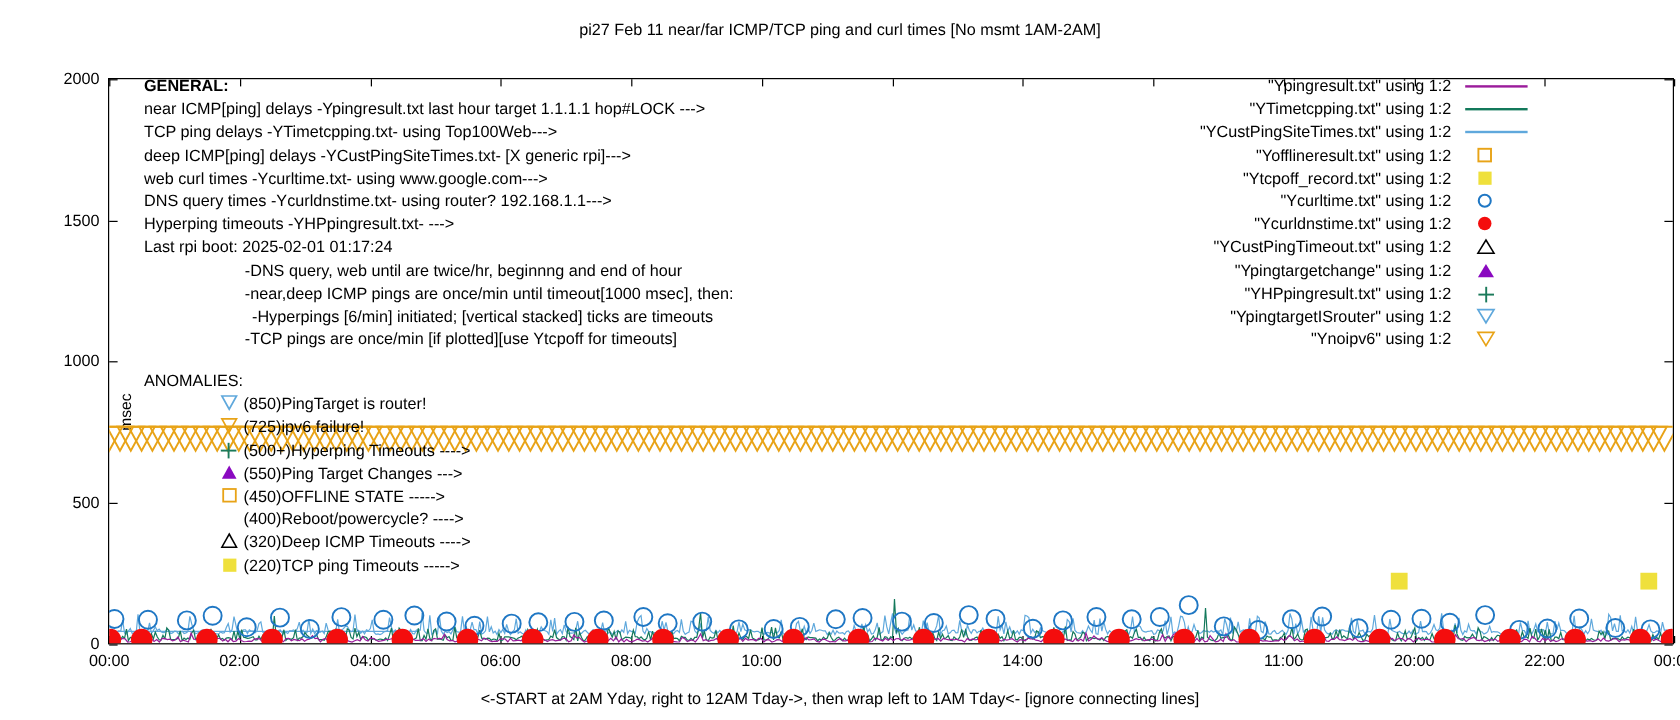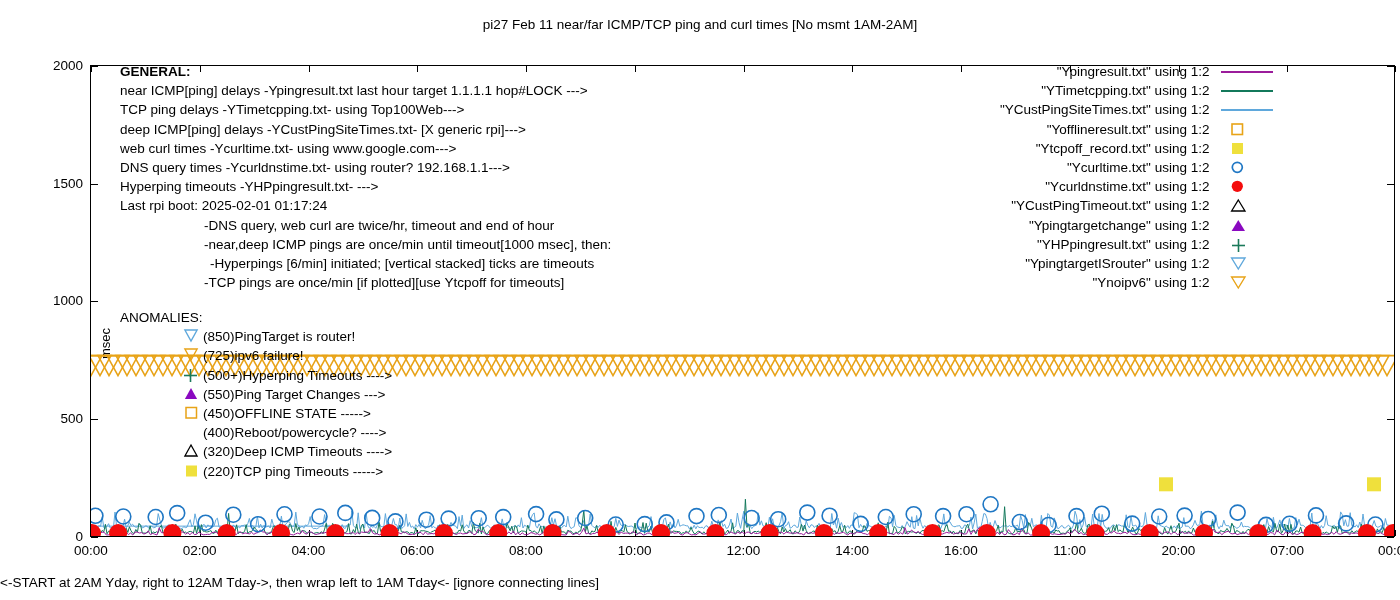--- a/index.html
+++ b/index.html
@@ -37,21 +37,21 @@
 
   
   .xtick{position:absolute;bottom:0;width:1px;height:6px;background:#000;}
   .xtick-t{position:absolute;top:0;width:1px;height:6px;background:#000;}
   .xtick-lab{
     position:absolute;top:477px;width:70px;margin-left:-35px;text-align:center;
     font-size:13.5px;white-space:nowrap;
   }
 
   .xcaption{
-    position:absolute;left:0;top:575px;width:1400px;
+    position:absolute;left:0;top:575px;width:1400px;text-align:center;
     font-size:13.5px;
   }
 
   
   .general-block{position:absolute;left:120px;top:62px;font-size:13.5px;line-height:19.2px;white-space:nowrap;}
   .general-block .hdr{font-weight:bold;}
   .gen-indent{padding-left:84px;}
   .gen-indent2{padding-left:90px;}
 
   .anom-block{position:absolute;left:120px;top:308px;font-size:13.5px;line-height:19.2px;white-space:nowrap;}
@@ -127,21 +127,21 @@
     <div class="xtick-lab" style="left:108.7px">02:00</div>
     <div class="xtick-lab" style="left:217.5px">04:00</div>
     <div class="xtick-lab" style="left:326.2px">06:00</div>
     <div class="xtick-lab" style="left:435px">08:00</div>
     <div class="xtick-lab" style="left:543.7px">10:00</div>
     <div class="xtick-lab" style="left:652.5px">12:00</div>
     <div class="xtick-lab" style="left:761.2px">14:00</div>
     <div class="xtick-lab" style="left:870px">16:00</div>
     <div class="xtick-lab" style="left:978.7px">11:00</div>
     <div class="xtick-lab" style="left:1087.5px">20:00</div>
-    <div class="xtick-lab" style="left:1196.2px">07:00</div>
+    <div class="xtick-lab" style="left:1196.2px">22:00</div>
     <div class="xtick-lab" style="left:1304px">00:00</div>
 
     <div class="plot-inner">
       <svg id="traces" width="1303" height="470" viewBox="0 0 1303 470">
           <path d="M0.0,460.9 L1.6,460.9 L3.2,461.6 L4.8,459.6 L6.4,460.7 L8.0,459.8 L9.6,460.2 L11.2,450.7 L12.8,461.6 L14.4,462.3 L16.0,460.0 L17.6,457.7 L19.2,462.0 L20.8,461.4 L22.4,462.0 L24.0,446.0 L25.6,460.5 L27.2,458.8 L28.8,459.8 L30.4,460.4 L32.0,460.5 L33.6,453.1 L35.2,461.8 L36.8,459.5 L38.4,456.3 L40.0,459.6 L41.6,458.2 L43.2,460.4 L44.8,461.2 L46.4,461.0 L48.0,458.3 L49.6,458.9 L51.2,461.9 L52.8,461.4 L54.4,460.0 L56.0,460.1 L57.6,462.1 L59.2,460.9 L60.8,460.0 L62.4,461.9 L64.0,461.4 L65.6,460.4 L67.2,447.6 L68.8,454.0 L70.4,459.3 L72.0,462.2 L73.6,461.5 L75.2,460.8 L76.8,459.2 L78.4,458.9 L80.0,462.8 L81.6,459.2 L83.2,460.0 L84.8,461.1 L86.4,461.0 L88.0,462.1 L89.6,462.3 L91.2,462.5 L92.8,460.6 L94.4,461.6 L96.0,461.2 L97.6,457.0 L99.2,453.7 L100.8,460.7 L102.4,458.7 L104.0,447.8 L105.6,454.9 L107.2,462.3 L108.8,462.8 L110.4,460.7 L112.0,458.8 L113.6,458.8 L115.2,462.0 L116.8,458.9 L118.4,460.0 L120.0,460.0 L121.6,461.2 L123.2,459.8 L124.8,453.7 L126.4,452.2 L128.0,460.8 L129.6,462.1 L131.2,460.1 L132.8,460.9 L134.4,459.5 L136.0,460.3 L137.6,462.6 L139.2,461.9 L140.8,461.4 L142.4,458.9 L144.0,461.2 L145.6,462.3 L147.2,460.8 L148.8,461.9 L150.4,459.5 L152.0,459.7 L153.6,458.9 L155.2,460.8 L156.8,457.6 L158.4,452.4 L160.0,461.0 L161.6,459.2 L163.2,461.9 L164.8,461.2 L166.4,450.0 L168.0,461.9 L169.6,458.2 L171.2,462.1 L172.8,459.5 L174.4,460.8 L176.0,460.8 L177.6,459.9 L179.2,462.0 L180.8,453.2 L182.4,459.0 L184.0,462.1 L185.6,462.2 L187.2,461.6 L188.8,460.1 L190.4,450.1 L192.0,461.8 L193.6,459.1 L195.2,457.9 L196.8,455.9 L198.4,455.8 L200.0,458.8 L201.6,460.5 L203.2,459.6 L204.8,446.1 L206.4,458.8 L208.0,459.5 L209.6,461.7 L211.2,460.0 L212.8,462.2 L214.4,458.9 L216.0,459.7 L217.6,457.8 L219.2,450.6 L220.8,461.0 L222.4,462.7 L224.0,462.3 L225.6,462.8 L227.2,462.1 L228.8,460.7 L230.4,460.2 L232.0,459.4 L233.6,448.6 L235.2,456.6 L236.8,461.1 L238.4,458.9 L240.0,460.5 L241.6,462.8 L243.2,460.1 L244.8,460.9 L246.4,459.1 L248.0,459.6 L249.6,461.5 L251.2,458.6 L252.8,462.1 L254.4,462.3 L256.0,459.0 L257.6,458.9 L259.2,459.0 L260.8,444.8 L262.4,459.5 L264.0,461.5 L265.6,461.8 L267.2,446.8 L268.8,462.8 L270.4,461.3 L272.0,459.0 L273.6,462.0 L275.2,447.3 L276.8,459.8 L278.4,462.4 L280.0,460.0 L281.6,461.2 L283.2,460.4 L284.8,462.3 L286.4,458.9 L288.0,456.2 L289.6,460.4 L291.2,460.7 L292.8,460.6 L294.4,447.6 L296.0,459.6 L297.6,456.6 L299.2,461.6 L300.8,459.1 L302.4,452.5 L304.0,458.7 L305.6,458.7 L307.2,462.5 L308.8,452.0 L310.4,462.4 L312.0,461.5 L313.6,459.7 L315.2,447.9 L316.8,460.5 L318.4,456.4 L320.0,461.4 L321.6,460.0 L323.2,462.8 L324.8,458.6 L326.4,461.2 L328.0,458.5 L329.6,461.9 L331.2,454.3 L332.8,459.8 L334.4,462.9 L336.0,460.6 L337.6,459.0 L339.2,449.6 L340.8,461.8 L342.4,460.5 L344.0,461.7 L345.6,462.6 L347.2,459.0 L348.8,462.2 L350.4,458.9 L352.0,457.9 L353.6,460.9 L355.2,462.0 L356.8,461.5 L358.4,460.4 L360.0,456.4 L361.6,459.1 L363.2,459.6 L364.8,460.2 L366.4,462.6 L368.0,450.6 L369.6,460.2 L371.2,449.1 L372.8,462.5 L374.4,460.1 L376.0,458.8 L377.6,462.0 L379.2,454.7 L380.8,460.3 L382.4,462.0 L384.0,461.6 L385.6,461.6 L387.2,461.3 L388.8,458.8 L390.4,451.7 L392.0,461.8 L393.6,461.8 L395.2,460.1 L396.8,459.2 L398.4,460.9 L400.0,462.5 L401.6,460.6 L403.2,458.8 L404.8,460.6 L406.4,459.0 L408.0,462.6 L409.6,460.5 L411.2,452.9 L412.8,461.0 L414.4,459.2 L416.0,461.6 L417.6,460.5 L419.2,462.7 L420.8,461.8 L422.4,460.6 L424.0,459.3 L425.6,461.7 L427.2,458.9 L428.8,461.0 L430.4,451.7 L432.0,462.0 L433.6,459.2 L435.2,460.3 L436.8,460.0 L438.4,461.7 L440.0,452.3 L441.6,448.6 L443.2,446.9 L444.8,459.9 L446.4,462.1 L448.0,457.8 L449.6,460.4 L451.2,460.4 L452.8,461.7 L454.4,461.1 L456.0,461.5 L457.6,462.8 L459.2,460.5 L460.8,451.7 L462.4,459.0 L464.0,452.7 L465.6,460.1 L467.2,462.6 L468.8,460.9 L470.4,462.1 L472.0,460.0 L473.6,459.4 L475.2,461.0 L476.8,450.2 L478.4,459.8 L480.0,462.6 L481.6,461.5 L483.2,460.7 L484.8,451.8 L486.4,452.2 L488.0,459.7 L489.6,461.5 L491.2,459.3 L492.8,454.5 L494.4,462.0 L496.0,459.3 L497.6,459.5 L499.2,448.0 L500.8,459.3 L502.4,460.9 L504.0,461.8 L505.6,459.3 L507.2,461.4 L508.8,459.3 L510.4,461.2 L512.0,462.6 L513.6,460.3 L515.2,460.7 L516.8,459.4 L518.4,462.8 L520.0,460.5 L521.6,461.5 L523.2,460.6 L524.8,452.2 L526.4,460.4 L528.0,454.1 L529.6,458.8 L531.2,459.6 L532.8,458.9 L534.4,458.7 L536.0,460.1 L537.6,460.5 L539.2,460.2 L540.8,460.1 L542.4,461.3 L544.0,460.9 L545.6,462.7 L547.2,461.4 L548.8,461.0 L550.4,461.6 L552.0,460.9 L553.6,462.1 L555.2,460.9 L556.8,461.3 L558.4,459.4 L560.0,450.6 L561.6,462.1 L563.2,462.5 L564.8,462.5 L566.4,460.2 L568.0,458.7 L569.6,462.2 L571.2,461.8 L572.8,453.7 L574.4,451.8 L576.0,460.1 L577.6,460.7 L579.2,455.9 L580.8,461.4 L582.4,457.4 L584.0,461.9 L585.6,459.2 L587.2,453.3 L588.8,460.2 L590.4,459.5 L592.0,458.8 L593.6,459.2 L595.2,459.8 L596.8,459.8 L598.4,462.9 L600.0,460.6 L601.6,462.5 L603.2,459.2 L604.8,462.8 L606.4,459.9 L608.0,461.4 L609.6,461.6 L611.2,461.2 L612.8,462.6 L614.4,460.2 L616.0,459.7 L617.6,462.0 L619.2,462.3 L620.8,455.2 L622.4,460.0 L624.0,461.0 L625.6,462.4 L627.2,453.9 L628.8,459.5 L630.4,454.6 L632.0,460.5 L633.6,458.2 L635.2,462.4 L636.8,462.0 L638.4,458.9 L640.0,453.0 L641.6,462.7 L643.2,461.5 L644.8,460.3 L646.4,447.0 L648.0,456.4 L649.6,462.3 L651.2,453.3 L652.8,445.2 L654.4,457.4 L656.0,461.9 L657.6,459.2 L659.2,460.1 L660.8,462.6 L662.4,460.5 L664.0,459.6 L665.6,459.1 L667.2,446.8 L668.8,459.1 L670.4,454.8 L672.0,459.8 L673.6,460.1 L675.2,462.5 L676.8,462.2 L678.4,451.2 L680.0,459.3 L681.6,452.8 L683.2,460.7 L684.8,460.1 L686.4,460.9 L688.0,459.6 L689.6,455.6 L691.2,446.7 L692.8,462.9 L694.4,459.6 L696.0,459.0 L697.6,455.7 L699.2,462.2 L700.8,461.4 L702.4,459.4 L704.0,459.1 L705.6,461.4 L707.2,461.2 L708.8,451.0 L710.4,459.7 L712.0,459.9 L713.6,462.8 L715.2,454.9 L716.8,459.4 L718.4,461.8 L720.0,458.8 L721.6,459.0 L723.2,461.4 L724.8,460.1 L726.4,460.1 L728.0,457.4 L729.6,460.6 L731.2,462.7 L732.8,461.2 L734.4,461.7 L736.0,461.3 L737.6,459.5 L739.2,462.5 L740.8,447.5 L742.4,459.0 L744.0,455.0 L745.6,462.2 L747.2,452.2 L748.8,460.1 L750.4,456.5 L752.0,461.3 L753.6,459.6 L755.2,461.7 L756.8,459.6 L758.4,462.4 L760.0,458.9 L761.6,459.6 L763.2,446.7 L764.8,447.3 L766.4,448.6 L768.0,461.7 L769.6,458.4 L771.2,461.0 L772.8,460.0 L774.4,462.7 L776.0,457.4 L777.6,459.4 L779.2,460.2 L780.8,460.9 L782.4,462.6 L784.0,461.7 L785.6,460.6 L787.2,459.6 L788.8,459.0 L790.4,459.3 L792.0,459.6 L793.6,461.7 L795.2,459.9 L796.8,461.7 L798.4,450.3 L800.0,451.9 L801.6,460.7 L803.2,449.3 L804.8,459.3 L806.4,461.1 L808.0,461.4 L809.6,461.7 L811.2,459.5 L812.8,462.3 L814.4,460.3 L816.0,455.7 L817.6,459.0 L819.2,461.2 L820.8,450.7 L822.4,462.1 L824.0,462.6 L825.6,449.5 L827.2,459.9 L828.8,452.0 L830.4,458.5 L832.0,462.2 L833.6,459.6 L835.2,461.0 L836.8,462.5 L838.4,460.8 L840.0,462.6 L841.6,462.4 L843.2,460.9 L844.8,460.3 L846.4,461.8 L848.0,460.1 L849.6,462.8 L851.2,458.7 L852.8,447.9 L854.4,460.8 L856.0,457.2 L857.6,455.5 L859.2,456.1 L860.8,459.4 L862.4,460.4 L864.0,460.8 L865.6,460.1 L867.2,459.9 L868.8,459.6 L870.4,462.6 L872.0,462.1 L873.6,458.9 L875.2,459.5 L876.8,461.7 L878.4,459.4 L880.0,451.1 L881.6,462.9 L883.2,456.8 L884.8,448.1 L886.4,462.3 L888.0,460.6 L889.6,462.1 L891.2,455.6 L892.8,447.6 L894.4,448.0 L896.0,452.6 L897.6,462.6 L899.2,456.4 L900.8,462.4 L902.4,460.2 L904.0,454.5 L905.6,459.4 L907.2,459.4 L908.8,461.9 L910.4,461.1 L912.0,459.4 L913.6,460.1 L915.2,459.7 L916.8,460.9 L918.4,459.5 L920.0,460.7 L921.6,460.1 L923.2,459.7 L924.8,460.2 L926.4,459.0 L928.0,462.8 L929.6,449.6 L931.2,454.6 L932.8,462.1 L934.4,448.6 L936.0,461.9 L937.6,456.9 L939.2,460.3 L940.8,452.3 L942.4,460.8 L944.0,459.4 L945.6,458.8 L947.2,462.1 L948.8,462.8 L950.4,449.3 L952.0,461.0 L953.6,459.6 L955.2,461.0 L956.8,447.5 L958.4,449.1 L960.0,460.1 L961.6,461.3 L963.2,451.9 L964.8,456.5 L966.4,462.3 L968.0,462.4 L969.6,460.3 L971.2,459.5 L972.8,462.0 L974.4,461.9 L976.0,460.4 L977.6,459.2 L979.2,461.1 L980.8,462.6 L982.4,459.3 L984.0,445.2 L985.6,450.0 L987.2,462.4 L988.8,453.6 L990.4,462.4 L992.0,459.1 L993.6,451.0 L995.2,460.7 L996.8,459.3 L998.4,461.6 L1000.0,462.5 L1001.6,448.0 L1003.2,459.3 L1004.8,460.0 L1006.4,459.8 L1008.0,447.5 L1009.6,461.2 L1011.2,448.4 L1012.8,458.8 L1014.4,461.3 L1016.0,462.4 L1017.6,461.4 L1019.2,462.5 L1020.8,459.8 L1022.4,458.9 L1024.0,459.7 L1025.6,461.3 L1027.2,458.8 L1028.8,459.1 L1030.4,460.0 L1032.0,460.0 L1033.6,461.1 L1035.2,448.8 L1036.8,460.2 L1038.4,461.9 L1040.0,450.3 L1041.6,459.9 L1043.2,459.8 L1044.8,459.1 L1046.4,462.2 L1048.0,460.5 L1049.6,460.1 L1051.2,460.7 L1052.8,458.2 L1054.4,446.5 L1056.0,458.8 L1057.6,459.4 L1059.2,460.2 L1060.8,460.8 L1062.4,460.0 L1064.0,460.8 L1065.6,462.1 L1067.2,449.8 L1068.8,459.3 L1070.4,460.0 L1072.0,460.7 L1073.6,461.3 L1075.2,460.1 L1076.8,461.4 L1078.4,462.1 L1080.0,461.9 L1081.6,462.1 L1083.2,459.9 L1084.8,462.1 L1086.4,459.2 L1088.0,462.5 L1089.6,462.0 L1091.2,461.0 L1092.8,451.6 L1094.4,460.3 L1096.0,460.1 L1097.6,460.3 L1099.2,462.7 L1100.8,461.6 L1102.4,458.8 L1104.0,454.4 L1105.6,458.9 L1107.2,459.6 L1108.8,457.6 L1110.4,445.1 L1112.0,459.2 L1113.6,462.2 L1115.2,461.0 L1116.8,461.2 L1118.4,459.1 L1120.0,459.8 L1121.6,453.4 L1123.2,461.5 L1124.8,448.8 L1126.4,459.3 L1128.0,462.8 L1129.6,459.8 L1131.2,460.8 L1132.8,454.2 L1134.4,459.1 L1136.0,459.8 L1137.6,459.5 L1139.2,462.4 L1140.8,458.1 L1142.4,460.4 L1144.0,460.5 L1145.6,462.4 L1147.2,461.6 L1148.8,460.4 L1150.4,456.0 L1152.0,461.0 L1153.6,460.3 L1155.2,460.6 L1156.8,460.5 L1158.4,461.3 L1160.0,462.7 L1161.6,461.7 L1163.2,459.5 L1164.8,462.4 L1166.4,460.1 L1168.0,461.2 L1169.6,461.2 L1171.2,460.0 L1172.8,459.2 L1174.4,462.9 L1176.0,452.7 L1177.6,459.3 L1179.2,459.5 L1180.8,462.4 L1182.4,451.3 L1184.0,460.9 L1185.6,462.1 L1187.2,458.8 L1188.8,453.9 L1190.4,460.3 L1192.0,458.6 L1193.6,459.1 L1195.2,458.8 L1196.8,462.3 L1198.4,452.5 L1200.0,461.4 L1201.6,462.4 L1203.2,461.9 L1204.8,451.6 L1206.4,458.8 L1208.0,453.2 L1209.6,459.3 L1211.2,459.2 L1212.8,459.7 L1214.4,461.6 L1216.0,461.7 L1217.6,460.3 L1219.2,459.6 L1220.8,447.1 L1222.4,462.5 L1224.0,462.0 L1225.6,456.6 L1227.2,458.8 L1228.8,462.6 L1230.4,459.6 L1232.0,462.1 L1233.6,459.4 L1235.2,449.7 L1236.8,459.1 L1238.4,459.7 L1240.0,460.2 L1241.6,460.7 L1243.2,459.2 L1244.8,462.7 L1246.4,460.1 L1248.0,462.8 L1249.6,445.9 L1251.2,448.5 L1252.8,459.8 L1254.4,453.7 L1256.0,460.2 L1257.6,460.1 L1259.2,446.7 L1260.8,459.6 L1262.4,459.2 L1264.0,461.1 L1265.6,458.8 L1267.2,461.6 L1268.8,456.0 L1270.4,461.4 L1272.0,448.0 L1273.6,459.8 L1275.2,459.0 L1276.8,460.8 L1278.4,459.3 L1280.0,461.7 L1281.6,459.1 L1283.2,454.5 L1284.8,460.0 L1286.4,461.1 L1288.0,461.0 L1289.6,459.8 L1291.2,460.1 L1292.8,461.9 L1294.4,452.5 L1296.0,459.2 L1297.6,459.0 L1299.2,462.7 L1300.8,461.5 L1302.4,459.8 " fill="none" stroke="#5FA8DC" stroke-width="1"></path>
           <line x1="2" y1="460.13" x2="258" y2="460.13" stroke="#5FA8DC" stroke-width="1"></line>
           <path d="M0.0,465.2 L1.6,465.4 L3.2,463.6 L4.8,466.6 L6.4,465.5 L8.0,467.1 L9.6,466.7 L11.2,464.4 L12.8,465.8 L14.4,458.3 L16.0,467.8 L17.6,465.2 L19.2,465.4 L20.8,465.1 L22.4,466.9 L24.0,465.6 L25.6,467.6 L27.2,462.3 L28.8,468.0 L30.4,459.9 L32.0,465.5 L33.6,465.6 L35.2,462.2 L36.8,466.5 L38.4,460.8 L40.0,464.7 L41.6,467.1 L43.2,467.4 L44.8,463.5 L46.4,466.2 L48.0,457.3 L49.6,459.3 L51.2,466.7 L52.8,467.1 L54.4,467.1 L56.0,466.6 L57.6,465.8 L59.2,459.8 L60.8,467.9 L62.4,465.8 L64.0,466.9 L65.6,465.7 L67.2,466.8 L68.8,461.4 L70.4,459.4 L72.0,467.0 L73.6,465.3 L75.2,465.0 L76.8,464.9 L78.4,466.6 L80.0,466.2 L81.6,465.8 L83.2,464.6 L84.8,458.1 L86.4,465.8 L88.0,462.2 L89.6,465.8 L91.2,463.1 L92.8,466.8 L94.4,466.0 L96.0,467.4 L97.6,465.7 L99.2,465.4 L100.8,465.7 L102.4,467.1 L104.0,459.9 L105.6,467.4 L107.2,459.7 L108.8,466.2 L110.4,458.6 L112.0,465.1 L113.6,465.4 L115.2,466.0 L116.8,465.8 L118.4,465.3 L120.0,464.6 L121.6,467.3 L123.2,467.3 L124.8,464.2 L126.4,466.7 L128.0,463.4 L129.6,465.2 L131.2,465.1 L132.8,467.7 L134.4,466.1 L136.0,465.5 L137.6,447.4 L139.2,465.3 L140.8,460.2 L142.4,465.4 L144.0,465.0 L145.6,458.8 L147.2,467.6 L148.8,466.3 L150.4,466.4 L152.0,466.7 L153.6,465.4 L155.2,458.6 L156.8,467.6 L158.4,465.7 L160.0,465.7 L161.6,464.5 L163.2,461.2 L164.8,463.4 L166.4,464.7 L168.0,465.9 L169.6,465.2 L171.2,464.4 L172.8,462.6 L174.4,467.0 L176.0,467.0 L177.6,467.1 L179.2,467.5 L180.8,464.7 L182.4,460.4 L184.0,459.9 L185.6,467.8 L187.2,467.7 L188.8,457.9 L190.4,466.3 L192.0,466.9 L193.6,466.2 L195.2,465.6 L196.8,466.8 L198.4,458.1 L200.0,459.3 L201.6,465.2 L203.2,466.5 L204.8,457.5 L206.4,464.6 L208.0,461.0 L209.6,467.1 L211.2,464.5 L212.8,464.7 L214.4,465.3 L216.0,467.6 L217.6,465.9 L219.2,466.7 L220.8,466.3 L222.4,467.4 L224.0,467.1 L225.6,466.5 L227.2,466.8 L228.8,467.3 L230.4,465.6 L232.0,467.8 L233.6,463.1 L235.2,457.4 L236.8,468.1 L238.4,465.9 L240.0,465.6 L241.6,457.4 L243.2,459.2 L244.8,467.7 L246.4,466.2 L248.0,467.4 L249.6,463.7 L251.2,467.6 L252.8,467.3 L254.4,466.5 L256.0,465.5 L257.6,457.6 L259.2,467.9 L260.8,467.8 L262.4,463.6 L264.0,466.7 L265.6,458.1 L267.2,466.0 L268.8,467.8 L270.4,459.4 L272.0,458.1 L273.6,466.5 L275.2,466.4 L276.8,466.9 L278.4,467.5 L280.0,463.3 L281.6,465.4 L283.2,464.5 L284.8,467.5 L286.4,467.7 L288.0,456.4 L289.6,465.4 L291.2,465.0 L292.8,466.1 L294.4,465.9 L296.0,466.1 L297.6,462.7 L299.2,459.1 L300.8,466.5 L302.4,465.4 L304.0,466.8 L305.6,464.5 L307.2,465.1 L308.8,459.2 L310.4,465.8 L312.0,466.0 L313.6,466.7 L315.2,465.7 L316.8,465.9 L318.4,467.5 L320.0,466.6 L321.6,466.7 L323.2,467.8 L324.8,461.7 L326.4,467.9 L328.0,467.4 L329.6,464.7 L331.2,464.8 L332.8,464.7 L334.4,465.1 L336.0,465.5 L337.6,466.0 L339.2,467.2 L340.8,465.7 L342.4,465.1 L344.0,464.1 L345.6,466.7 L347.2,464.8 L348.8,458.7 L350.4,462.2 L352.0,465.5 L353.6,465.2 L355.2,462.8 L356.8,458.4 L358.4,467.1 L360.0,465.5 L361.6,466.7 L363.2,467.7 L364.8,467.2 L366.4,466.9 L368.0,464.1 L369.6,465.2 L371.2,458.8 L372.8,465.3 L374.4,466.6 L376.0,467.3 L377.6,464.5 L379.2,464.6 L380.8,467.5 L382.4,456.4 L384.0,464.5 L385.6,465.5 L387.2,467.0 L388.8,457.3 L390.4,468.0 L392.0,461.0 L393.6,465.2 L395.2,468.0 L396.8,467.3 L398.4,464.6 L400.0,466.1 L401.6,462.1 L403.2,465.4 L404.8,466.2 L406.4,458.9 L408.0,466.2 L409.6,464.5 L411.2,466.1 L412.8,466.2 L414.4,466.0 L416.0,456.7 L417.6,461.6 L419.2,464.9 L420.8,460.2 L422.4,467.0 L424.0,459.8 L425.6,460.7 L427.2,467.2 L428.8,466.0 L430.4,464.9 L432.0,465.1 L433.6,465.3 L435.2,466.2 L436.8,459.1 L438.4,464.5 L440.0,464.6 L441.6,466.3 L443.2,464.7 L444.8,466.5 L446.4,467.3 L448.0,465.8 L449.6,460.3 L451.2,467.4 L452.8,459.9 L454.4,466.9 L456.0,465.3 L457.6,463.5 L459.2,467.9 L460.8,467.9 L462.4,459.1 L464.0,466.5 L465.6,464.8 L467.2,468.1 L468.8,460.0 L470.4,466.1 L472.0,465.8 L473.6,466.1 L475.2,468.1 L476.8,464.2 L478.4,465.1 L480.0,465.1 L481.6,467.2 L483.2,467.8 L484.8,465.9 L486.4,467.5 L488.0,465.1 L489.6,465.1 L491.2,458.0 L492.8,444.4 L494.4,465.7 L496.0,459.9 L497.6,467.0 L499.2,467.9 L500.8,464.9 L502.4,465.8 L504.0,465.4 L505.6,459.5 L507.2,466.4 L508.8,467.5 L510.4,466.7 L512.0,460.2 L513.6,465.2 L515.2,464.8 L516.8,467.5 L518.4,467.9 L520.0,455.3 L521.6,465.4 L523.2,467.3 L524.8,461.4 L526.4,465.6 L528.0,467.0 L529.6,464.5 L531.2,464.5 L532.8,466.2 L534.4,458.8 L536.0,465.6 L537.6,466.6 L539.2,467.5 L540.8,467.2 L542.4,466.5 L544.0,457.0 L545.6,467.1 L547.2,467.5 L548.8,466.6 L550.4,464.9 L552.0,456.5 L553.6,467.3 L555.2,457.2 L556.8,465.1 L558.4,465.6 L560.0,460.1 L561.6,467.2 L563.2,467.8 L564.8,467.8 L566.4,462.2 L568.0,465.1 L569.6,467.2 L571.2,467.9 L572.8,464.4 L574.4,467.4 L576.0,463.2 L577.6,458.0 L579.2,465.9 L580.8,467.1 L582.4,464.8 L584.0,465.4 L585.6,465.4 L587.2,465.6 L588.8,465.8 L590.4,468.0 L592.0,466.5 L593.6,467.3 L595.2,464.9 L596.8,466.5 L598.4,465.7 L600.0,461.4 L601.6,465.0 L603.2,467.6 L604.8,467.5 L606.4,465.6 L608.0,465.0 L609.6,466.9 L611.2,467.9 L612.8,465.8 L614.4,467.7 L616.0,467.4 L617.6,467.5 L619.2,467.8 L620.8,468.1 L622.4,467.9 L624.0,459.6 L625.6,466.8 L627.2,462.8 L628.8,455.9 L630.4,466.8 L632.0,462.7 L633.6,468.0 L635.2,466.5 L636.8,464.0 L638.4,467.4 L640.0,465.2 L641.6,456.8 L643.2,467.0 L644.8,467.3 L646.4,464.5 L648.0,465.0 L649.6,467.2 L651.2,464.6 L652.8,465.4 L654.4,433.2 L656.0,460.8 L657.6,457.8 L659.2,466.9 L660.8,467.9 L662.4,465.9 L664.0,465.3 L665.6,466.0 L667.2,465.1 L668.8,466.2 L670.4,465.2 L672.0,462.3 L673.6,463.1 L675.2,456.7 L676.8,465.6 L678.4,463.4 L680.0,467.6 L681.6,465.4 L683.2,462.7 L684.8,465.2 L686.4,461.6 L688.0,466.0 L689.6,467.7 L691.2,460.8 L692.8,466.0 L694.4,462.6 L696.0,466.3 L697.6,465.4 L699.2,463.7 L700.8,467.6 L702.4,467.9 L704.0,464.8 L705.6,466.3 L707.2,467.1 L708.8,464.9 L710.4,458.4 L712.0,465.1 L713.6,459.0 L715.2,464.6 L716.8,467.4 L718.4,467.6 L720.0,466.8 L721.6,465.4 L723.2,464.9 L724.8,467.9 L726.4,459.0 L728.0,465.0 L729.6,466.3 L731.2,458.9 L732.8,465.6 L734.4,467.3 L736.0,464.4 L737.6,464.9 L739.2,467.3 L740.8,462.6 L742.4,465.9 L744.0,464.6 L745.6,468.0 L747.2,465.1 L748.8,459.7 L750.4,465.9 L752.0,465.1 L753.6,459.3 L755.2,466.8 L756.8,467.3 L758.4,465.2 L760.0,465.1 L761.6,468.1 L763.2,467.1 L764.8,466.8 L766.4,464.6 L768.0,464.5 L769.6,466.5 L771.2,465.8 L772.8,459.7 L774.4,460.6 L776.0,465.3 L777.6,464.5 L779.2,464.8 L780.8,464.9 L782.4,465.0 L784.0,463.1 L785.6,467.1 L787.2,456.8 L788.8,464.7 L790.4,465.3 L792.0,462.9 L793.6,465.4 L795.2,465.5 L796.8,456.2 L798.4,467.8 L800.0,467.3 L801.6,467.5 L803.2,460.4 L804.8,462.4 L806.4,467.4 L808.0,466.2 L809.6,464.9 L811.2,460.9 L812.8,461.6 L814.4,468.0 L816.0,466.0 L817.6,465.4 L819.2,465.7 L820.8,466.1 L822.4,465.6 L824.0,466.6 L825.6,467.3 L827.2,465.8 L828.8,467.7 L830.4,465.1 L832.0,464.4 L833.6,465.0 L835.2,467.7 L836.8,459.7 L838.4,464.8 L840.0,460.7 L841.6,466.4 L843.2,464.6 L844.8,467.6 L846.4,459.9 L848.0,458.8 L849.6,465.5 L851.2,464.6 L852.8,465.8 L854.4,460.8 L856.0,458.6 L857.6,465.3 L859.2,464.9 L860.8,467.6 L862.4,465.1 L864.0,467.6 L865.6,467.2 L867.2,467.9 L868.8,464.7 L870.4,465.5 L872.0,468.1 L873.6,467.0 L875.2,460.8 L876.8,458.1 L878.4,464.3 L880.0,465.7 L881.6,464.4 L883.2,464.0 L884.8,467.9 L886.4,464.4 L888.0,464.6 L889.6,463.5 L891.2,467.9 L892.8,467.6 L894.4,468.1 L896.0,464.4 L897.6,461.5 L899.2,463.2 L900.8,466.1 L902.4,466.2 L904.0,466.4 L905.6,464.6 L907.2,459.3 L908.8,467.7 L910.4,465.0 L912.0,466.1 L913.6,440.7 L915.2,465.0 L916.8,466.5 L918.4,467.5 L920.0,467.9 L921.6,467.7 L923.2,466.0 L924.8,461.6 L926.4,465.9 L928.0,465.4 L929.6,465.4 L931.2,464.9 L932.8,463.6 L934.4,467.6 L936.0,466.9 L937.6,456.5 L939.2,458.8 L940.8,462.8 L942.4,467.4 L944.0,466.4 L945.6,461.9 L947.2,459.2 L948.8,464.5 L950.4,460.7 L952.0,466.3 L953.6,467.8 L955.2,465.0 L956.8,464.9 L958.4,465.7 L960.0,466.4 L961.6,466.1 L963.2,467.2 L964.8,464.0 L966.4,465.0 L968.0,464.7 L969.6,467.7 L971.2,467.2 L972.8,467.2 L974.4,467.8 L976.0,465.3 L977.6,464.6 L979.2,461.7 L980.8,466.8 L982.4,464.5 L984.0,463.8 L985.6,456.8 L987.2,466.9 L988.8,465.2 L990.4,462.2 L992.0,466.4 L993.6,467.3 L995.2,466.9 L996.8,458.9 L998.4,458.3 L1000.0,466.8 L1001.6,466.1 L1003.2,467.0 L1004.8,465.0 L1006.4,467.2 L1008.0,466.2 L1009.6,467.9 L1011.2,464.7 L1012.8,465.2 L1014.4,465.3 L1016.0,464.8 L1017.6,461.8 L1019.2,466.4 L1020.8,465.7 L1022.4,459.7 L1024.0,464.9 L1025.6,458.6 L1027.2,465.6 L1028.8,463.9 L1030.4,465.3 L1032.0,466.3 L1033.6,456.7 L1035.2,461.0 L1036.8,466.2 L1038.4,464.6 L1040.0,465.3 L1041.6,461.1 L1043.2,464.4 L1044.8,467.8 L1046.4,467.2 L1048.0,462.5 L1049.6,464.6 L1051.2,463.2 L1052.8,465.6 L1054.4,465.7 L1056.0,465.4 L1057.6,465.2 L1059.2,466.7 L1060.8,466.5 L1062.4,465.5 L1064.0,465.5 L1065.6,466.9 L1067.2,464.9 L1068.8,467.0 L1070.4,467.9 L1072.0,467.8 L1073.6,461.7 L1075.2,465.8 L1076.8,468.1 L1078.4,464.7 L1080.0,459.7 L1081.6,466.3 L1083.2,466.2 L1084.8,465.2 L1086.4,461.3 L1088.0,457.2 L1089.6,467.8 L1091.2,465.4 L1092.8,466.4 L1094.4,465.2 L1096.0,467.6 L1097.6,464.9 L1099.2,467.2 L1100.8,466.8 L1102.4,462.0 L1104.0,466.3 L1105.6,465.6 L1107.2,467.9 L1108.8,465.6 L1110.4,467.0 L1112.0,468.0 L1113.6,466.4 L1115.2,466.7 L1116.8,467.6 L1118.4,464.6 L1120.0,465.8 L1121.6,455.0 L1123.2,462.6 L1124.8,465.8 L1126.4,467.2 L1128.0,467.6 L1129.6,464.4 L1131.2,465.4 L1132.8,465.6 L1134.4,465.0 L1136.0,462.4 L1137.6,465.0 L1139.2,466.3 L1140.8,457.2 L1142.4,460.0 L1144.0,467.3 L1145.6,464.5 L1147.2,465.2 L1148.8,466.2 L1150.4,468.1 L1152.0,465.4 L1153.6,467.7 L1155.2,465.4 L1156.8,463.5 L1158.4,463.6 L1160.0,466.8 L1161.6,464.4 L1163.2,467.8 L1164.8,467.0 L1166.4,468.0 L1168.0,466.6 L1169.6,462.2 L1171.2,464.5 L1172.8,458.6 L1174.4,467.5 L1176.0,466.6 L1177.6,460.5 L1179.2,465.2 L1180.8,464.5 L1182.4,466.0 L1184.0,457.4 L1185.6,465.3 L1187.2,465.8 L1188.8,458.2 L1190.4,467.4 L1192.0,464.7 L1193.6,458.1 L1195.2,465.8 L1196.8,459.0 L1198.4,466.9 L1200.0,458.4 L1201.6,467.5 L1203.2,467.9 L1204.8,465.0 L1206.4,465.0 L1208.0,466.2 L1209.6,461.0 L1211.2,467.0 L1212.8,467.3 L1214.4,466.8 L1216.0,465.9 L1217.6,465.2 L1219.2,467.8 L1220.8,466.7 L1222.4,467.6 L1224.0,461.4 L1225.6,459.5 L1227.2,465.0 L1228.8,464.4 L1230.4,468.0 L1232.0,466.4 L1233.6,467.3 L1235.2,466.0 L1236.8,467.1 L1238.4,467.7 L1240.0,466.9 L1241.6,459.9 L1243.2,462.8 L1244.8,460.4 L1246.4,466.3 L1248.0,459.2 L1249.6,459.9 L1251.2,467.3 L1252.8,466.2 L1254.4,466.1 L1256.0,466.2 L1257.6,466.4 L1259.2,467.5 L1260.8,464.7 L1262.4,466.6 L1264.0,466.1 L1265.6,464.9 L1267.2,465.5 L1268.8,464.8 L1270.4,458.2 L1272.0,464.4 L1273.6,466.7 L1275.2,464.9 L1276.8,466.9 L1278.4,465.3 L1280.0,461.0 L1281.6,465.5 L1283.2,467.0 L1284.8,468.1 L1286.4,462.9 L1288.0,466.3 L1289.6,465.3 L1291.2,466.7 L1292.8,461.7 L1294.4,466.7 L1296.0,464.4 L1297.6,465.6 L1299.2,468.0 L1300.8,466.9 L1302.4,465.4 " fill="none" stroke="#13795B" stroke-width="1"></path>
           <path d="M0.0,466.4 L2.2,466.7 L4.4,467.6 L6.6,468.6 L8.8,467.4 L11.0,466.1 L13.2,466.3 L15.4,469.0 L17.6,468.8 L19.8,467.4 L22.0,468.6 L24.2,468.9 L26.4,467.4 L28.6,466.3 L30.8,469.0 L33.0,467.9 L35.2,466.4 L37.4,468.5 L39.6,467.0 L41.8,469.0 L44.0,466.2 L46.2,466.0 L48.4,467.0 L50.6,466.6 L52.8,468.0 L55.0,467.4 L57.2,464.9 L59.4,468.7 L61.6,467.4 L63.8,468.2 L66.0,469.0 L68.2,461.7 L70.4,466.6 L72.6,466.9 L74.8,468.2 L77.0,466.3 L79.2,469.0 L81.4,468.9 L83.6,467.0 L85.8,467.5 L88.0,466.8 L90.2,466.0 L92.4,466.1 L94.6,468.2 L96.8,466.7 L99.0,468.8 L101.2,466.3 L103.4,468.6 L105.6,468.3 L107.8,466.1 L110.0,467.8 L112.2,468.8 L114.4,468.6 L116.6,468.3 L118.8,468.4 L121.0,466.6 L123.2,466.2 L125.4,466.4 L127.6,468.7 L129.8,468.5 L132.0,464.3 L134.2,468.3 L136.4,467.6 L138.6,468.3 L140.8,466.8 L143.0,466.9 L145.2,468.8 L147.4,466.1 L149.6,466.0 L151.8,467.9 L154.0,466.9 L156.2,467.4 L158.4,467.9 L160.6,466.4 L162.8,468.3 L165.0,467.0 L167.2,466.5 L169.4,463.8 L171.6,466.1 L173.8,465.8 L176.0,468.9 L178.2,466.8 L180.4,466.0 L182.6,468.3 L184.8,468.5 L187.0,468.9 L189.2,468.7 L191.4,466.7 L193.6,467.9 L195.8,468.7 L198.0,467.6 L200.2,468.5 L202.4,469.0 L204.6,467.9 L206.8,467.0 L209.0,468.1 L211.2,464.5 L213.4,467.2 L215.6,468.2 L217.8,465.8 L220.0,466.0 L222.2,467.3 L224.4,468.5 L226.6,468.1 L228.8,467.6 L231.0,466.8 L233.2,466.9 L235.4,466.3 L237.6,466.0 L239.8,468.4 L242.0,467.4 L244.2,466.7 L246.4,466.2 L248.6,466.8 L250.8,467.9 L253.0,466.5 L255.2,467.6 L257.4,467.7 L259.6,467.4 L261.8,466.2 L264.0,468.5 L266.2,466.6 L268.4,467.9 L270.6,466.0 L272.8,466.5 L275.0,466.0 L277.2,466.3 L279.4,462.6 L281.6,466.9 L283.8,468.1 L286.0,467.6 L288.2,468.9 L290.4,468.2 L292.6,465.8 L294.8,468.1 L297.0,466.3 L299.2,466.5 L301.4,468.0 L303.6,466.0 L305.8,466.2 L308.0,466.9 L310.2,467.9 L312.4,465.9 L314.6,466.5 L316.8,467.9 L319.0,468.7 L321.2,468.2 L323.4,468.5 L325.6,466.8 L327.8,466.4 L330.0,466.5 L332.2,468.8 L334.4,466.0 L336.6,468.1 L338.8,467.8 L341.0,467.5 L343.2,468.0 L345.4,465.8 L347.6,462.6 L349.8,468.6 L352.0,465.3 L354.2,467.1 L356.4,468.8 L358.6,465.9 L360.8,466.4 L363.0,467.4 L365.2,468.6 L367.4,467.4 L369.6,467.0 L371.8,468.0 L374.0,467.6 L376.2,467.5 L378.4,465.9 L380.6,466.2 L382.8,468.8 L385.0,468.0 L387.2,463.1 L389.4,465.6 L391.6,465.2 L393.8,467.3 L396.0,469.0 L398.2,468.2 L400.4,468.0 L402.6,468.9 L404.8,464.3 L407.0,466.2 L409.2,466.6 L411.4,468.3 L413.6,468.5 L415.8,467.9 L418.0,465.9 L420.2,468.1 L422.4,464.9 L424.6,468.9 L426.8,466.5 L429.0,468.9 L431.2,466.8 L433.4,468.5 L435.6,468.8 L437.8,467.9 L440.0,466.6 L442.2,467.2 L444.4,468.2 L446.6,467.8 L448.8,469.0 L451.0,467.4 L453.2,465.6 L455.4,466.0 L457.6,465.8 L459.8,465.8 L462.0,466.9 L464.2,468.8 L466.4,468.5 L468.6,468.7 L470.8,468.7 L473.0,468.9 L475.2,469.0 L477.4,465.3 L479.6,466.3 L481.8,468.7 L484.0,467.7 L486.2,467.2 L488.4,468.9 L490.6,466.3 L492.8,462.2 L495.0,467.9 L497.2,467.0 L499.4,468.5 L501.6,467.6 L503.8,467.5 L506.0,466.1 L508.2,467.9 L510.4,468.8 L512.6,466.3 L514.8,467.1 L517.0,467.2 L519.2,466.6 L521.4,466.4 L523.6,468.0 L525.8,465.8 L528.0,468.5 L530.2,466.0 L532.4,467.5 L534.6,467.1 L536.8,467.1 L539.0,468.1 L541.2,465.9 L543.4,466.1 L545.6,468.9 L547.8,467.1 L550.0,467.2 L552.2,469.0 L554.4,468.4 L556.6,467.1 L558.8,467.2 L561.0,468.7 L563.2,463.7 L565.4,466.2 L567.6,468.3 L569.8,467.3 L572.0,467.5 L574.2,466.2 L576.4,466.1 L578.6,468.0 L580.8,465.3 L583.0,467.3 L585.2,467.0 L587.4,466.4 L589.6,468.5 L591.8,469.0 L594.0,467.0 L596.2,466.6 L598.4,467.9 L600.6,468.9 L602.8,468.6 L605.0,468.9 L607.2,467.2 L609.4,466.0 L611.6,468.0 L613.8,468.1 L616.0,467.0 L618.2,467.5 L620.4,466.0 L622.6,467.1 L624.8,467.4 L627.0,467.3 L629.2,467.5 L631.4,465.8 L633.6,468.8 L635.8,468.6 L638.0,466.0 L640.2,466.2 L642.4,467.2 L644.6,468.1 L646.8,465.9 L649.0,467.5 L651.2,466.0 L653.4,468.0 L655.6,466.3 L657.8,466.1 L660.0,467.8 L662.2,466.3 L664.4,467.5 L666.6,467.5 L668.8,466.8 L671.0,466.0 L673.2,467.3 L675.4,465.8 L677.6,467.8 L679.8,468.4 L682.0,466.4 L684.2,468.1 L686.4,466.5 L688.6,466.8 L690.8,466.1 L693.0,468.2 L695.2,466.0 L697.4,466.7 L699.6,467.2 L701.8,466.9 L704.0,467.3 L706.2,466.6 L708.4,467.7 L710.6,467.7 L712.8,469.0 L715.0,466.2 L717.2,467.6 L719.4,466.4 L721.6,467.3 L723.8,466.9 L726.0,466.5 L728.2,467.3 L730.4,467.0 L732.6,468.3 L734.8,468.5 L737.0,466.9 L739.2,467.8 L741.4,467.3 L743.6,468.3 L745.8,466.6 L748.0,467.5 L750.2,466.9 L752.4,466.2 L754.6,467.8 L756.8,469.0 L759.0,467.0 L761.2,467.5 L763.4,468.1 L765.6,465.8 L767.8,466.4 L770.0,466.3 L772.2,467.5 L774.4,467.8 L776.6,468.8 L778.8,466.6 L781.0,468.3 L783.2,468.5 L785.4,466.5 L787.6,466.6 L789.8,466.0 L792.0,466.7 L794.2,468.2 L796.4,466.5 L798.6,467.3 L800.8,467.9 L803.0,468.6 L805.2,466.0 L807.4,468.2 L809.6,466.7 L811.8,468.2 L814.0,461.6 L816.2,468.1 L818.4,466.8 L820.6,464.0 L822.8,466.1 L825.0,466.8 L827.2,465.5 L829.4,467.4 L831.6,468.5 L833.8,468.8 L836.0,467.1 L838.2,463.1 L840.4,466.3 L842.6,466.0 L844.8,469.0 L847.0,469.0 L849.2,468.1 L851.4,468.0 L853.6,467.2 L855.8,466.3 L858.0,467.1 L860.2,466.2 L862.4,468.1 L864.6,467.4 L866.8,467.0 L869.0,466.6 L871.2,467.5 L873.4,468.1 L875.6,467.8 L877.8,462.9 L880.0,468.4 L882.2,464.6 L884.4,466.5 L886.6,463.1 L888.8,461.6 L891.0,468.9 L893.2,467.0 L895.4,466.5 L897.6,467.1 L899.8,469.0 L902.0,467.6 L904.2,468.7 L906.4,466.0 L908.6,468.6 L910.8,466.0 L913.0,468.8 L915.2,468.3 L917.4,463.6 L919.6,466.3 L921.8,468.9 L924.0,468.5 L926.2,466.8 L928.4,468.6 L930.6,462.1 L932.8,466.5 L935.0,468.1 L937.2,467.0 L939.4,469.0 L941.6,469.0 L943.8,468.4 L946.0,468.5 L948.2,466.9 L950.4,466.7 L952.6,465.9 L954.8,461.5 L957.0,468.6 L959.2,467.4 L961.4,468.3 L963.6,467.8 L965.8,468.3 L968.0,468.5 L970.2,468.3 L972.4,467.9 L974.6,468.1 L976.8,465.9 L979.0,467.7 L981.2,466.4 L983.4,463.4 L985.6,465.2 L987.8,468.0 L990.0,466.5 L992.2,468.6 L994.4,468.2 L996.6,468.9 L998.8,467.4 L1001.0,466.2 L1003.2,469.0 L1005.4,466.8 L1007.6,468.4 L1009.8,466.6 L1012.0,463.5 L1014.2,468.2 L1016.4,468.4 L1018.6,466.6 L1020.8,466.9 L1023.0,464.8 L1025.2,467.1 L1027.4,467.3 L1029.6,467.8 L1031.8,466.8 L1034.0,466.2 L1036.2,467.6 L1038.4,465.6 L1040.6,468.0 L1042.8,468.7 L1045.0,468.7 L1047.2,467.7 L1049.4,468.5 L1051.6,468.0 L1053.8,467.9 L1056.0,468.3 L1058.2,467.8 L1060.4,466.9 L1062.6,468.2 L1064.8,467.2 L1067.0,466.3 L1069.2,466.0 L1071.4,468.0 L1073.6,466.5 L1075.8,465.9 L1078.0,466.3 L1080.2,468.4 L1082.4,466.1 L1084.6,466.8 L1086.8,468.9 L1089.0,466.7 L1091.2,465.8 L1093.4,467.5 L1095.6,466.9 L1097.8,466.8 L1100.0,466.9 L1102.2,469.0 L1104.4,469.0 L1106.6,466.7 L1108.8,468.6 L1111.0,466.0 L1113.2,468.9 L1115.4,468.0 L1117.6,466.3 L1119.8,467.6 L1122.0,463.0 L1124.2,466.3 L1126.4,466.5 L1128.6,466.1 L1130.8,468.7 L1133.0,466.8 L1135.2,465.8 L1137.4,465.2 L1139.6,467.5 L1141.8,467.9 L1144.0,467.1 L1146.2,468.6 L1148.4,467.9 L1150.6,467.1 L1152.8,467.5 L1155.0,466.4 L1157.2,468.5 L1159.4,467.5 L1161.6,466.1 L1163.8,468.9 L1166.0,467.2 L1168.2,468.7 L1170.4,468.6 L1172.6,467.3 L1174.8,468.4 L1177.0,468.6 L1179.2,466.6 L1181.4,466.9 L1183.6,468.9 L1185.8,464.4 L1188.0,465.9 L1190.2,468.4 L1192.4,468.8 L1194.6,466.0 L1196.8,468.0 L1199.0,465.8 L1201.2,468.6 L1203.4,467.3 L1205.6,468.6 L1207.8,468.0 L1210.0,466.5 L1212.2,466.3 L1214.4,468.0 L1216.6,468.6 L1218.8,467.8 L1221.0,466.7 L1223.2,468.8 L1225.4,468.4 L1227.6,468.8 L1229.8,468.0 L1232.0,468.3 L1234.2,467.9 L1236.4,468.6 L1238.6,468.0 L1240.8,466.3 L1243.0,468.3 L1245.2,465.7 L1247.4,467.9 L1249.6,468.2 L1251.8,467.3 L1254.0,466.1 L1256.2,466.5 L1258.4,468.8 L1260.6,467.0 L1262.8,467.5 L1265.0,466.9 L1267.2,467.4 L1269.4,468.2 L1271.6,467.6 L1273.8,467.1 L1276.0,465.8 L1278.2,467.6 L1280.4,468.3 L1282.6,466.0 L1284.8,466.0 L1287.0,467.7 L1289.2,466.6 L1291.4,467.8 L1293.6,468.9 L1295.8,464.2 L1298.0,467.3 L1300.2,462.3 L1302.4,469.0 " fill="none" stroke="#9B1C9B" stroke-width="1"></path>
           <circle cx="4.4" cy="449.8" r="7.5" fill="none" stroke="#1F77C4" stroke-width="1.6"></circle>
           <circle cx="32.3" cy="450.5" r="7.5" fill="none" stroke="#1F77C4" stroke-width="1.6"></circle>
@@ -370,21 +370,21 @@
 
   <div class="general-block">
     <div class="hdr">GENERAL:</div>
     <div>near ICMP[ping] delays -Ypingresult.txt last hour target 1.1.1.1 hop#LOCK ---&gt;</div>
     <div>TCP ping delays -YTimetcpping.txt- using Top100Web---&gt;</div>
     <div>deep ICMP[ping] delays -YCustPingSiteTimes.txt- [X generic rpi]---&gt;</div>
     <div>web curl times -Ycurltime.txt- using www.google.com---&gt;</div>
     <div>DNS query times -Ycurldnstime.txt- using router? 192.168.1.1---&gt;</div>
     <div>Hyperping timeouts -YHPpingresult.txt- ---&gt;</div>
     <div>Last rpi boot: 2025-02-01 01:17:24</div>
-    <div class="gen-indent">-DNS query, web curl are twice/hr, timeout and end of hour</div>
+    <div class="gen-indent">-DNS query, web until are twice/hr, beginnng and end of hour</div>
     <div class="gen-indent">-near,deep ICMP pings are once/min until timeout[1000 msec], then:</div>
     <div class="gen-indent2">-Hyperpings [6/min] initiated; [vertical stacked] ticks are timeouts</div>
     <div class="gen-indent">-TCP pings are once/min [if plotted][use Ytcpoff for timeouts]</div>
   </div>
 
   <div class="anom-block">
     <div class="hdr">ANOMALIES:</div>
 
     <div class="anom-row">
       <span class="mk">

